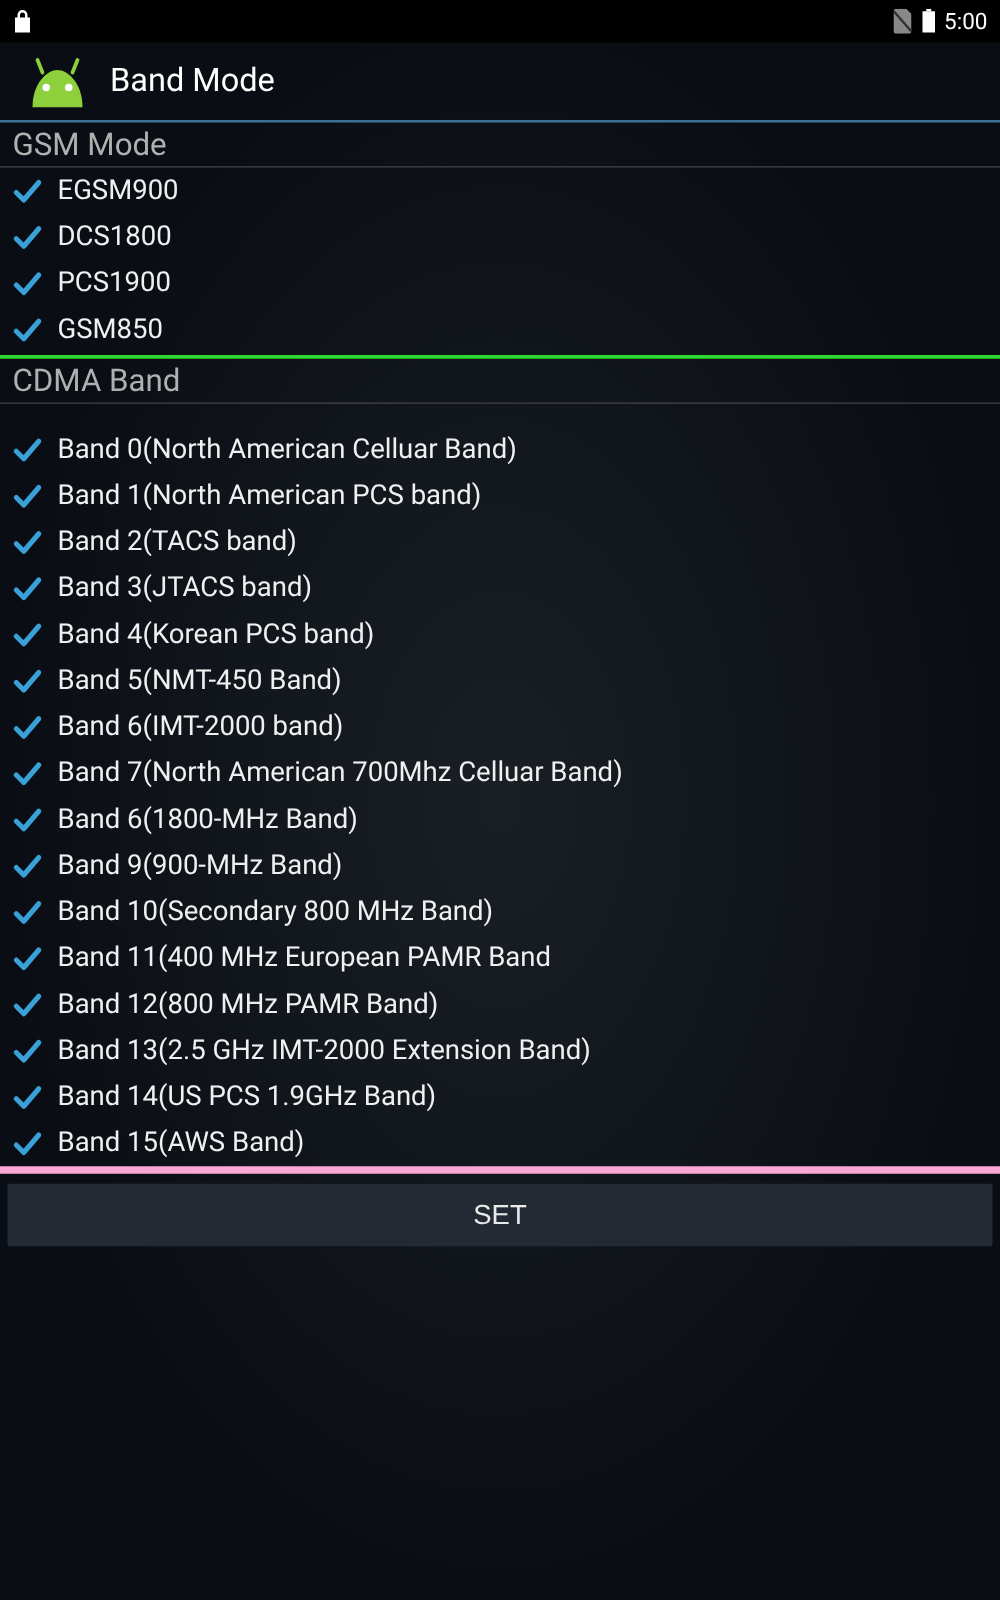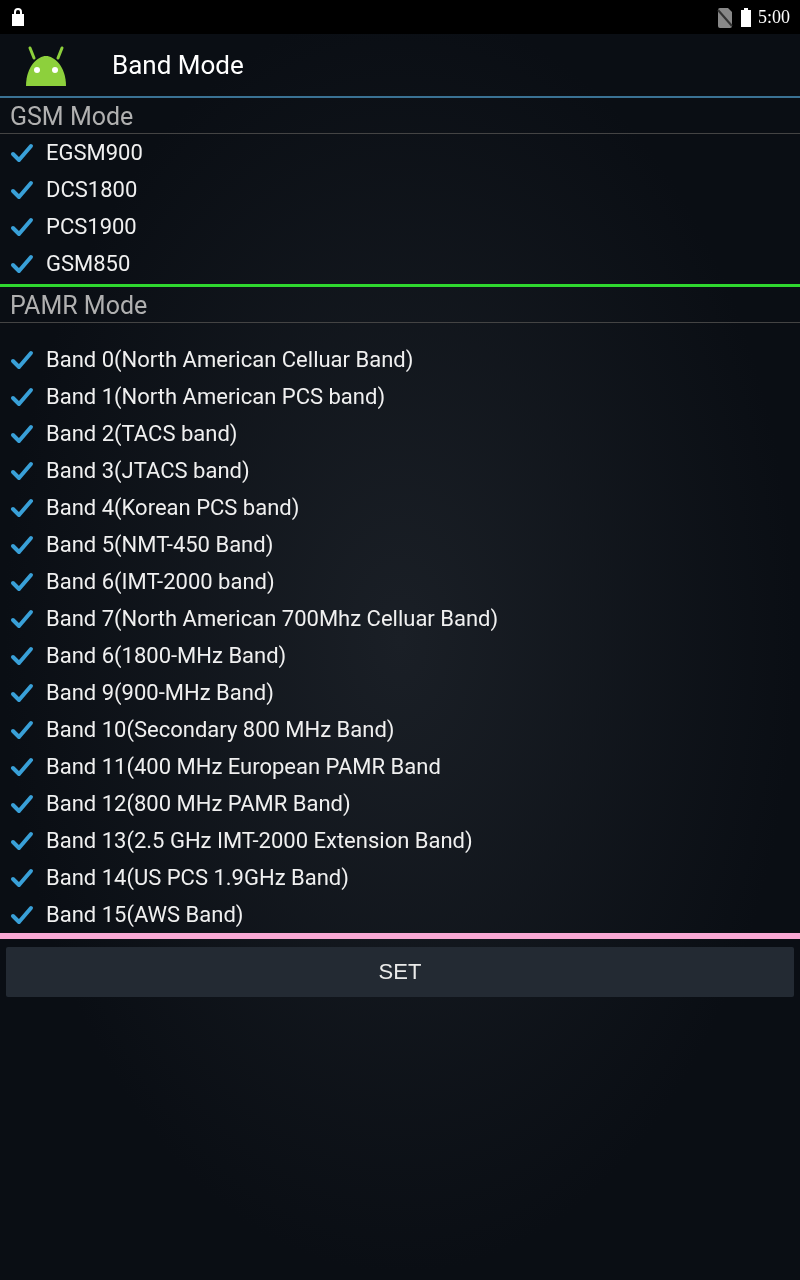--- a/index.html
+++ b/index.html
@@ -1,25 +1,25 @@
 <!DOCTYPE html>
 <html><head>
 <meta charset="utf-8">
 <style>
   * { margin: 0; padding: 0; box-sizing: border-box; }
   html, body { width: 800px; height: 1280px; background: #0a0e14; font-family: Roboto, "Helvetica Neue", Arial, sans-serif; color: #e8e8e8; overflow: hidden; }
   body { background: radial-gradient(ellipse at center, #1a1f26 0%, #0a0e14 70%); }
 
   .status-bar { height: 34px; display: flex; align-items: center; justify-content: space-between; padding: 0 10px; background: #000; font-size: 18px; color: #fff; }
   .status-left { display: flex; align-items: center; gap: 8px; }
-  .status-right { display: flex; align-items: flex-end; gap: 6px; font-family: Liberation Serif, serif; }
+  .status-right { display: flex; align-items: flex-start; gap: 6px; }
   .lock-icon svg, .sim-icon svg, .battery-icon svg { display: block; }
 
   .app-header { display: flex; align-items: center; gap: 14px; padding: 10px 18px 10px 18px; }
-  .app-title { font-size: 26px; font-weight: 400; color: #fff; margin-left: 24px; }
+  .app-title { font-size: 26px; font-weight: 400; color: #fff; }
   .android-icon { width: 56px; height: 42px; display: flex; align-items: flex-end; justify-content: center; }
   .android-icon svg { display: block; }
   .header-divider { height: 2px; background: #3a7294; }
 
   .section-header { font-size: 25px; color: #b0b0b0; padding: 4px 10px 2px 10px; border-bottom: 1px solid #444; }
   .section-divider-green { height: 3px; background: #2fd82f; margin-top: 2px; }
 
   .list { }
   .list-item { display: flex; align-items: center; gap: 12px; padding: 6px 8px 6px 10px; }
   .check-icon { width: 24px; height: 24px; flex-shrink: 0; }
@@ -106,21 +106,21 @@
         <span class="check-icon">
           <svg width="24" height="24" viewBox="0 0 24 24">
             <path fill="none" stroke="#39a0d8" stroke-width="4" stroke-linecap="round" stroke-linejoin="round" d="M3 13 L9 19 L21 5"></path>
           </svg>
         </span>
         <span class="item-label">GSM850</span>
       </div>
     </div>
   <div class="section-divider-green"></div>
 
-  <div class="section-header">PAMR Mode</div>
+  <div class="section-header">CDMA Band</div>
   <div class="list scroll-region" id="cdma-list">
       <div class="list-item">
         <span class="check-icon">
           <svg width="24" height="24" viewBox="0 0 24 24">
             <path fill="none" stroke="#39a0d8" stroke-width="4" stroke-linecap="round" stroke-linejoin="round" d="M3 13 L9 19 L21 5"></path>
           </svg>
         </span>
         <span class="item-label">Band 0(North American Celluar Band)</span>
       </div>
       <div class="list-item">

